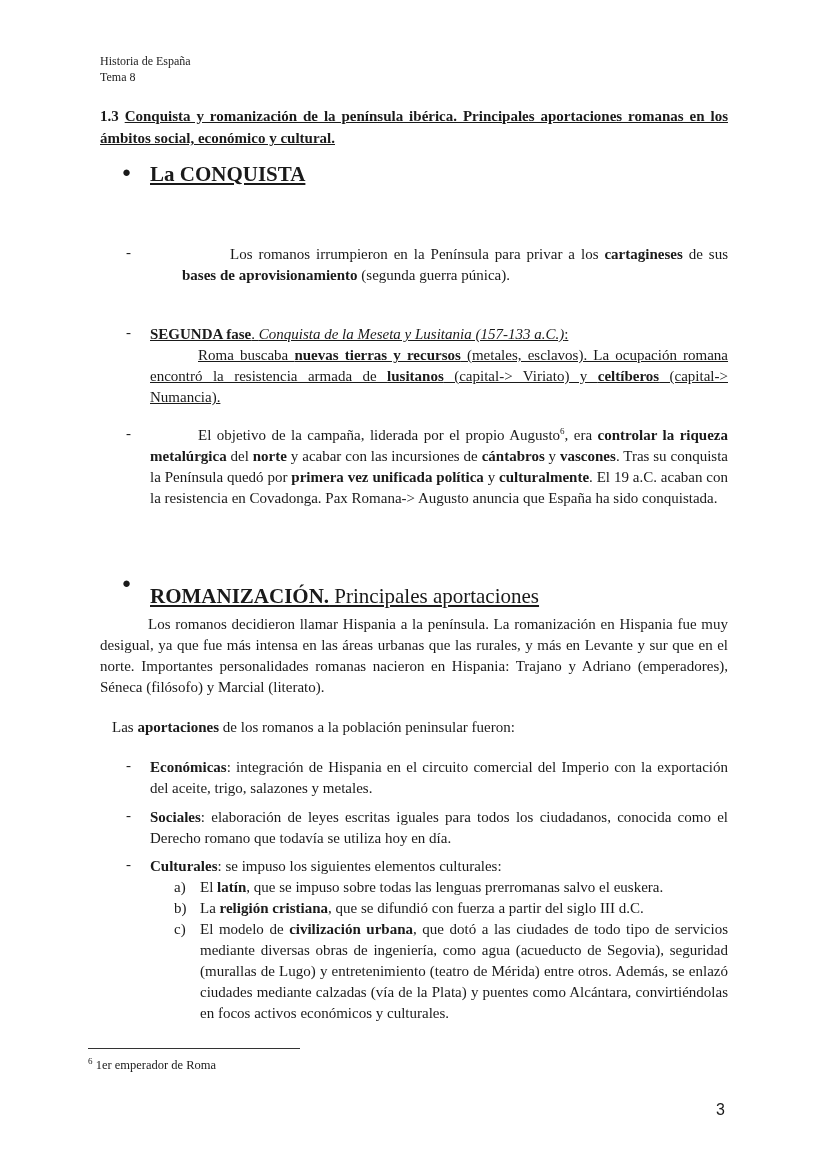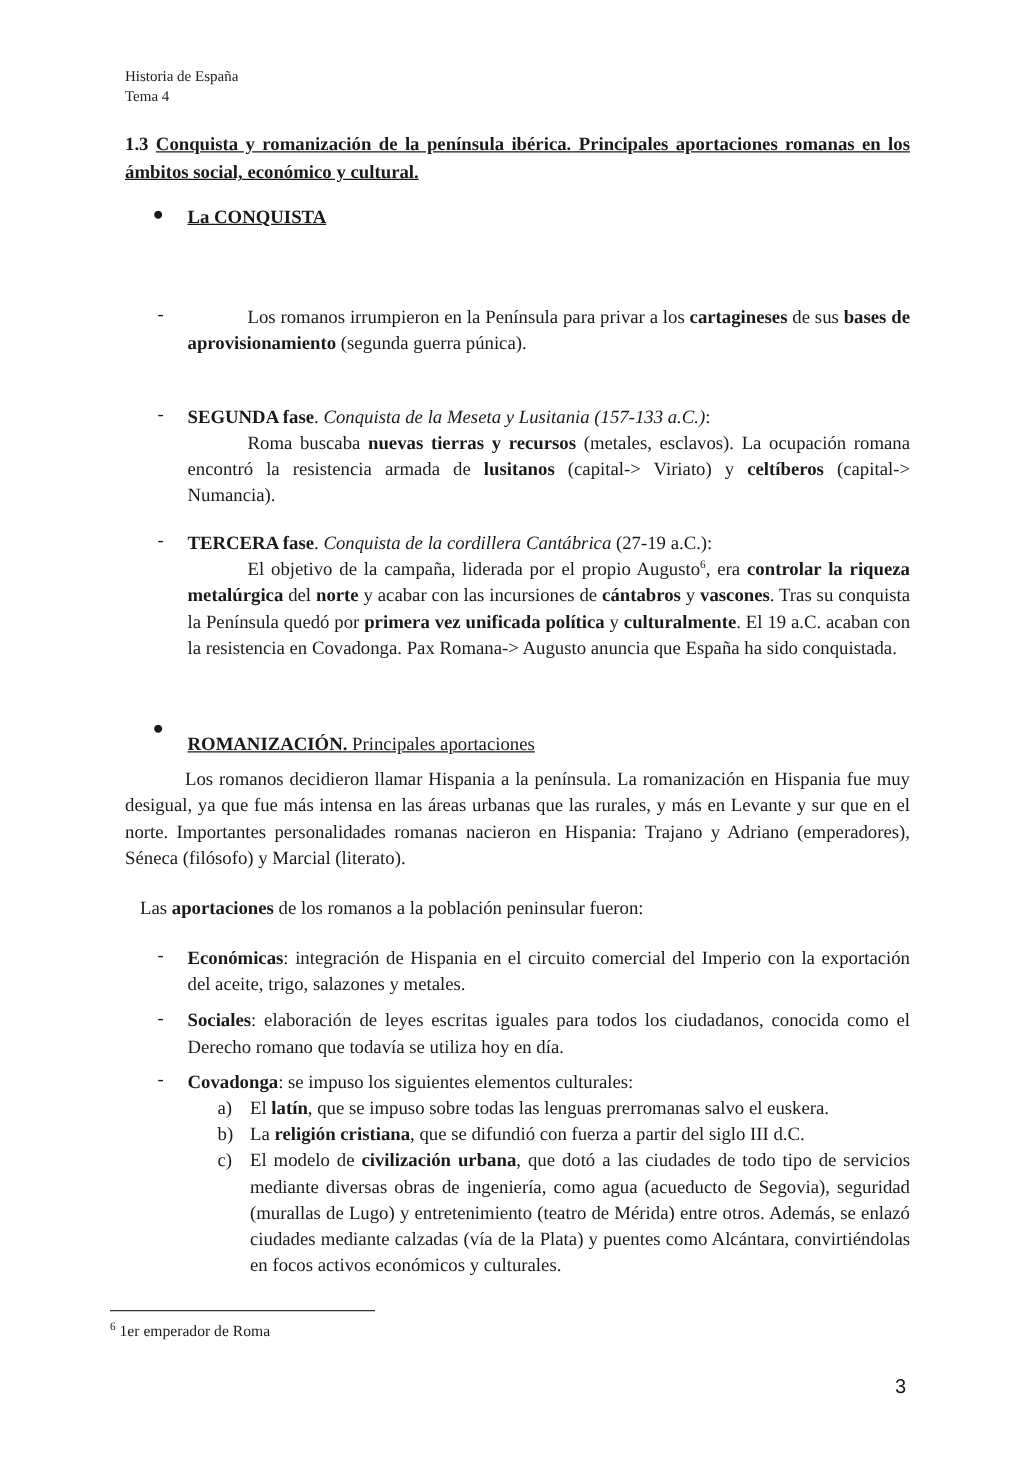--- a/index.html
+++ b/index.html
@@ -3,66 +3,65 @@
 <meta charset="utf-8">
 <style>
   html, body { margin: 0; padding: 0; background: #ffffff; }
   body { width: 828px; height: 1169px; position: relative; overflow: hidden;
          font-family: "Liberation Serif", serif; color: #1a1a1a; }
   .page { position: absolute; left: 0; top: 4px; width: 828px; height: 1169px; }
   .abs { position: absolute; }
   .hdr { left: 100px; font-size: 12px; line-height: 14px; color: #222; }
   .title { left: 100px; top: 101px; width: 628px; font-size: 15px; font-weight: bold; line-height: 22px; text-align: justify; }
   .title .u { }
-  .bullet-head { font-size: 15px; line-height: 20px; }
+  .bullet-head { font-size: 21px; line-height: 20px; }
   .bullet-dot { position: absolute; font-size: 15px; }
   .u { text-decoration: underline; }
   p, div { margin: 0; }
   .txt { font-size: 15px; line-height: 21px; text-align: justify; }
   .dash { position: absolute; left: 126px; font-size: 15px; }
   b { font-weight: bold; }
   i { font-style: italic; }
   sup { font-size: 9px; line-height: 0; }
   .fn-line { left: 88px; top: 1044px; width: 212px; height: 0; border-top: 1.3px solid #333; }
   .fn { left: 88px; top: 1054px; font-size: 12.5px; text-align: right; }
   .pnum { left: 716px; top: 1097px; font-family: "Liberation Sans", sans-serif; font-size: 16px; }
 </style>
 </head>
 <body>
 
 <div class="page">
 
   <div class="abs hdr" style="top:50px;">Historia de España</div>
-  <div class="abs hdr" style="top:66px;">Tema 4</div>
+  <div class="abs hdr" style="top:66px;">Tema 8</div>
 
   <div class="abs title">
     <span>1.3</span>
     <span class="u">Conquista y romanización de la península ibérica. Principales aportaciones romanas en los ámbitos social, económico y cultural.</span>
   </div>
 
   <span class="abs bullet-dot" style="left:122px; top:160px;">●</span>
   <div class="abs bullet-head" style="left:150px; top:160px; font-weight:bold;">
     <span class="u">La CONQUISTA</span>
   </div>
 
 
   <span class="dash" style="top:240px;">-</span>
   <div class="abs txt" style="left:150px; top:240px; width:578px;">
-    <div style="text-indent:48px;"><span>Los romanos irrumpieron en la Península para privar a los </span><b>cartagineses</b><span> de sus </span><b>bases de aprovisionamiento</b><span> (segunda guerra púnica).</span></div>
+    <div style="text-indent:48px;margin-left:32px;"><span>Los romanos irrumpieron en la Península para privar a los </span><b>cartagineses</b><span> de sus </span><b>bases de aprovisionamiento</b><span> (segunda guerra púnica).</span></div>
   </div>
 
   <span class="dash" style="top:320px;">-</span>
-  <div class="abs txt" style="left:150px; top:320px; width:578px;">
+  <div class="abs txt" style="left:150px; top:320px; width:578px;text-decoration:underline;">
     <div><b>SEGUNDA fase</b>. <i>Conquista de la Meseta y Lusitania (157-133 a.C.)</i><span>:</span></div>
     <div style="text-indent:48px;"><span>Roma buscaba </span><b>nuevas tierras y recursos</b><span> (metales, esclavos). La ocupación romana encontró la resistencia armada de </span><b>lusitanos</b><span> (capital-&gt; Viriato) y </span><b>celtíberos</b><span> (capital-&gt; Numancia).</span></div>
   </div>
 
   <span class="dash" style="top:421px;">-</span>
   <div class="abs txt" style="left:150px; top:421px; width:578px;">
-    <div><b>TERCERA fase</b>. <i>Conquista de la cordillera Cantábrica</i><span> (27-19 a.C.):</span></div>
     <div style="text-indent:48px;"><span>El objetivo de la campaña, liderada por el propio Augusto</span><sup>6</sup><span>, era </span><b>controlar la riqueza metalúrgica</b><span> del </span><b>norte</b><span> y acabar con las incursiones de </span><b>cántabros</b><span> y </span><b>vascones</b><span>. Tras su conquista la Península quedó por </span><b>primera vez unificada política</b><span> y </span><b>culturalmente</b><span>. El 19 a.C. acaban con la resistencia en Covadonga. Pax Romana-&gt; Augusto anuncia que España ha sido conquistada.</span></div>
   </div>
 
   <span class="abs bullet-dot" style="left:122px; top:571px;">●</span>
   <div class="abs bullet-head u" style="left:150px; top:571px;margin-top:11px;">
     <b>ROMANIZACIÓN.</b><span> Principales aportaciones</span>
   </div>
 
   <div class="abs txt" style="left:100px; top:610px; width:628px; text-indent:48px;">Los romanos decidieron llamar Hispania a la península. La romanización en Hispania fue muy desigual, ya que fue más intensa en las áreas urbanas que las rurales, y más en Levante y sur que en el norte. Importantes personalidades romanas nacieron en Hispania: Trajano y Adriano (emperadores), Séneca (filósofo) y Marcial (literato).</div>
 
@@ -75,21 +74,21 @@
     <b>Económicas</b><span>: integración de Hispania en el circuito comercial del Imperio con la exportación del aceite, trigo, salazones y metales.</span>
   </div>
 
   <span class="dash" style="top:803px;">-</span>
   <div class="abs txt" style="left:150px; top:803px; width:578px;">
     <b>Sociales</b><span>: elaboración de leyes escritas iguales para todos los ciudadanos, conocida como el Derecho romano que todavía se utiliza hoy en día.</span>
   </div>
 
   <span class="dash" style="top:852px;">-</span>
   <div class="abs txt" style="left:150px; top:852px; width:578px;">
-    <b>Covadonga</b><span>: se impuso los siguientes elementos culturales:</span>
+    <b>Culturales</b><span>: se impuso los siguientes elementos culturales:</span>
   </div>
 
   <div class="abs" style="left:174px; top:873px; width:554px;">
     <div class="txt" style="position:relative; padding-left:26px;">
       <span style="position:absolute; left:0;">a)</span>
       <span>El </span><b>latín</b><span>, que se impuso sobre todas las lenguas prerromanas salvo el euskera.</span>
     </div>
     <div class="txt" style="position:relative; padding-left:26px;">
       <span style="position:absolute; left:0;">b)</span>
       <span>La </span><b>religión cristiana</b><span>, que se difundió con fuerza a partir del siglo III d.C.</span>

